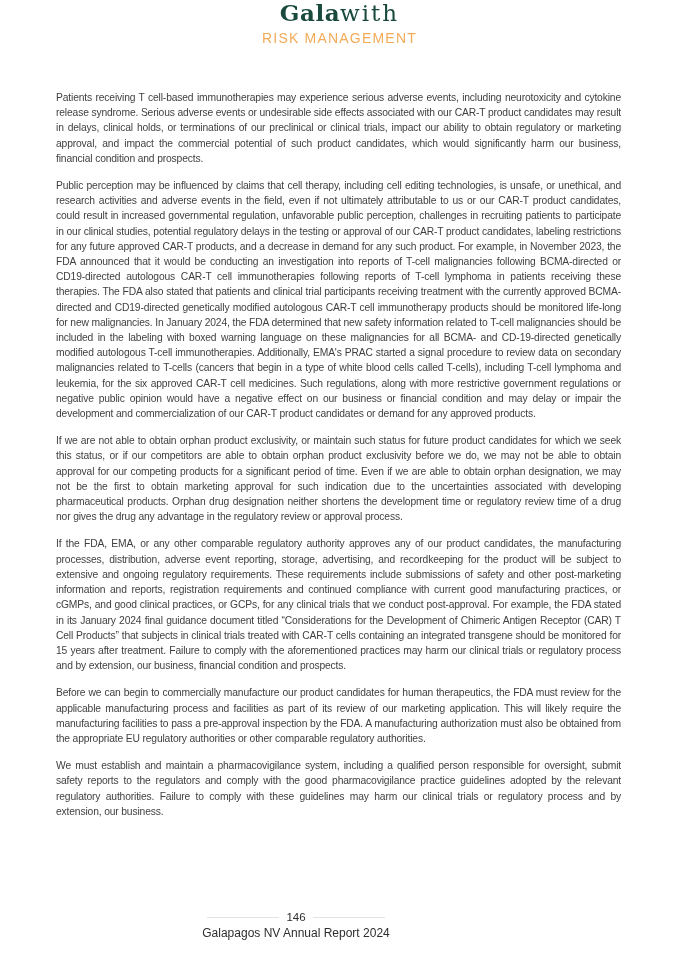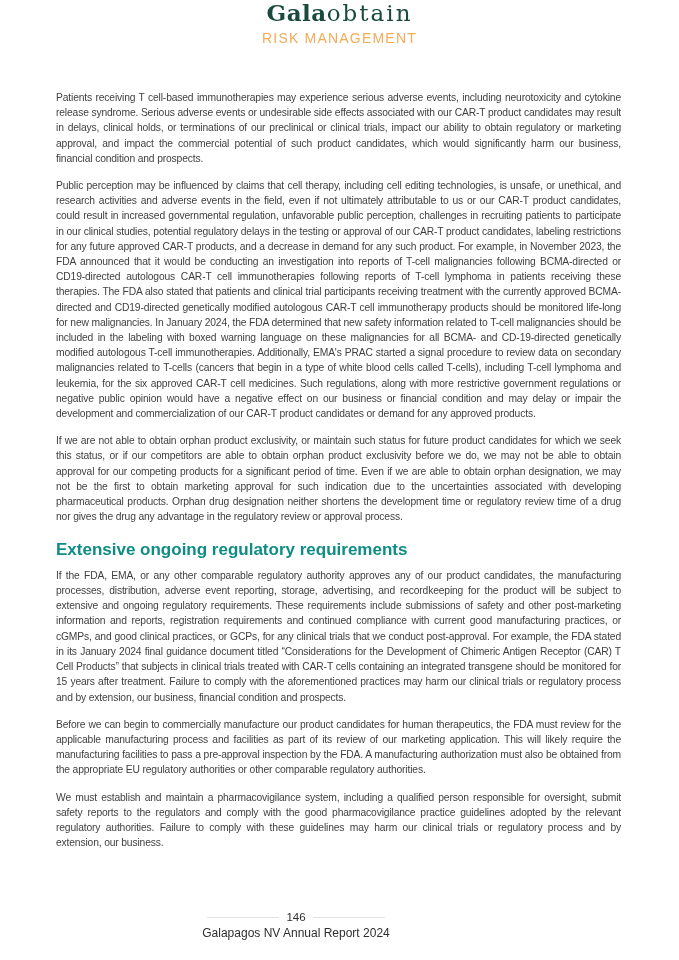--- a/index.html
+++ b/index.html
@@ -90,30 +90,29 @@
     margin-top: 3px;
     font-size: 12px;
     color: #2e2e2e;
   }
 </style>
 </head>
 <body>
 
 <header class="page-header">
   <div class="logo">
-    <span class="logo-bold">Gal</span><span class="logo-accent"><span>a</span><span class="acc">´</span></span><span class="logo-rest">obtain</span>
+    <span class="logo-bold">Gal</span><span class="logo-accent"><span>a</span><span class="acc">´</span></span><span class="logo-rest">with</span>
   </div>
   <div class="section-label">RISK MANAGEMENT</div>
 </header>
 
 <main class="page-content">
   <p>Patients receiving T cell-based immunotherapies may experience serious adverse events, including neurotoxicity and cytokine release syndrome. Serious adverse events or undesirable side effects associated with our CAR-T product candidates may result in delays, clinical holds, or terminations of our preclinical or clinical trials, impact our ability to obtain regulatory or marketing approval, and impact the commercial potential of such product candidates, which would significantly harm our business, financial condition and prospects.</p>
   <p>Public perception may be influenced by claims that cell therapy, including cell editing technologies, is unsafe, or unethical, and research activities and adverse events in the field, even if not ultimately attributable to us or our CAR-T product candidates, could result in increased governmental regulation, unfavorable public perception, challenges in recruiting patients to participate in our clinical studies, potential regulatory delays in the testing or approval of our CAR-T product candidates, labeling restrictions for any future approved CAR-T products, and a decrease in demand for any such product. For example, in November 2023, the FDA announced that it would be conducting an investigation into reports of T-cell malignancies following BCMA-directed or CD19-directed autologous CAR-T cell immunotherapies following reports of T-cell lymphoma in patients receiving these therapies. The FDA also stated that patients and clinical trial participants receiving treatment with the currently approved BCMA-directed and CD19-directed genetically modified autologous CAR-T cell immunotherapy products should be monitored life-long for new malignancies. In January 2024, the FDA determined that new safety information related to T-cell malignancies should be included in the labeling with boxed warning language on these malignancies for all BCMA- and CD-19-directed genetically modified autologous T-cell immunotherapies. Additionally, EMA's PRAC started a signal procedure to review data on secondary malignancies related to T-cells (cancers that begin in a type of white blood cells called T-cells), including T-cell lymphoma and leukemia, for the six approved CAR-T cell medicines. Such regulations, along with more restrictive government regulations or negative public opinion would have a negative effect on our business or financial condition and may delay or impair the development and commercialization of our CAR-T product candidates or demand for any approved products.</p>
   <p>If we are not able to obtain orphan product exclusivity, or maintain such status for future product candidates for which we seek this status, or if our competitors are able to obtain orphan product exclusivity before we do, we may not be able to obtain approval for our competing products for a significant period of time. Even if we are able to obtain orphan designation, we may not be the first to obtain marketing approval for such indication due to the uncertainties associated with developing pharmaceutical products. Orphan drug designation neither shortens the development time or regulatory review time of a drug nor gives the drug any advantage in the regulatory review or approval process.</p>
-  <h1 class="section-heading">Extensive ongoing regulatory requirements</h1>
   <p>If the FDA, EMA, or any other comparable regulatory authority approves any of our product candidates, the manufacturing processes, distribution, adverse event reporting, storage, advertising, and recordkeeping for the product will be subject to extensive and ongoing regulatory requirements. These requirements include submissions of safety and other post-marketing information and reports, registration requirements and continued compliance with current good manufacturing practices, or cGMPs, and good clinical practices, or GCPs, for any clinical trials that we conduct post-approval. For example, the FDA stated in its January 2024 final guidance document titled “Considerations for the Development of Chimeric Antigen Receptor (CAR) T Cell Products” that subjects in clinical trials treated with CAR-T cells containing an integrated transgene should be monitored for 15 years after treatment. Failure to comply with the aforementioned practices may harm our clinical trials or regulatory process and by extension, our business, financial condition and prospects.</p>
   <p>Before we can begin to commercially manufacture our product candidates for human therapeutics, the FDA must review for the applicable manufacturing process and facilities as part of its review of our marketing application. This will likely require the manufacturing facilities to pass a pre-approval inspection by the FDA. A manufacturing authorization must also be obtained from the appropriate EU regulatory authorities or other comparable regulatory authorities.</p>
   <p>We must establish and maintain a pharmacovigilance system, including a qualified person responsible for oversight, submit safety reports to the regulators and comply with the good pharmacovigilance practice guidelines adopted by the relevant regulatory authorities. Failure to comply with these guidelines may harm our clinical trials or regulatory process and by extension, our business.</p>
 </main>
 
 <footer class="page-footer">
   <div class="pagenum-row">
     <span class="pagenum-rule"></span>
     <span class="page-number">146</span>
     <span class="pagenum-rule"></span>

